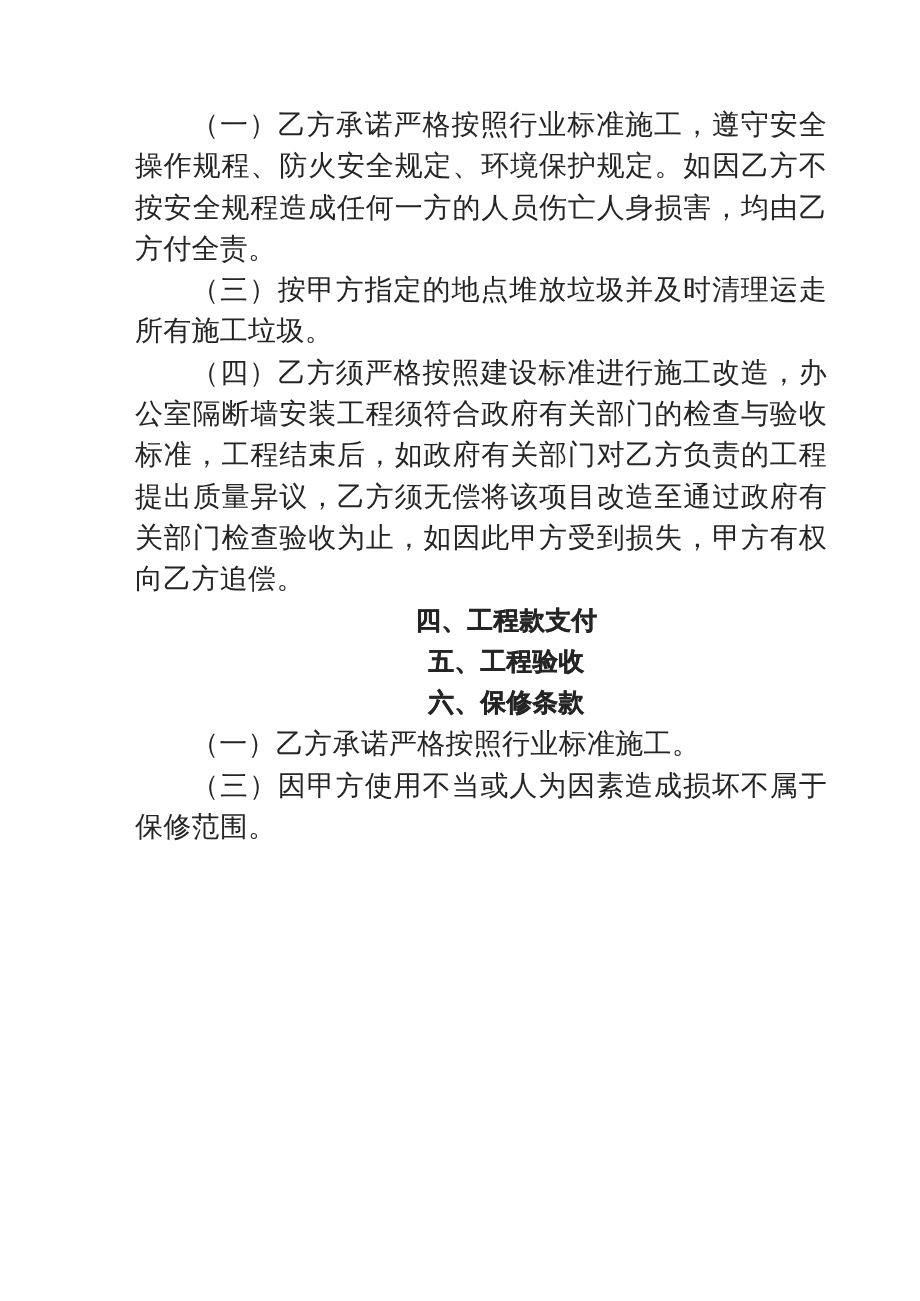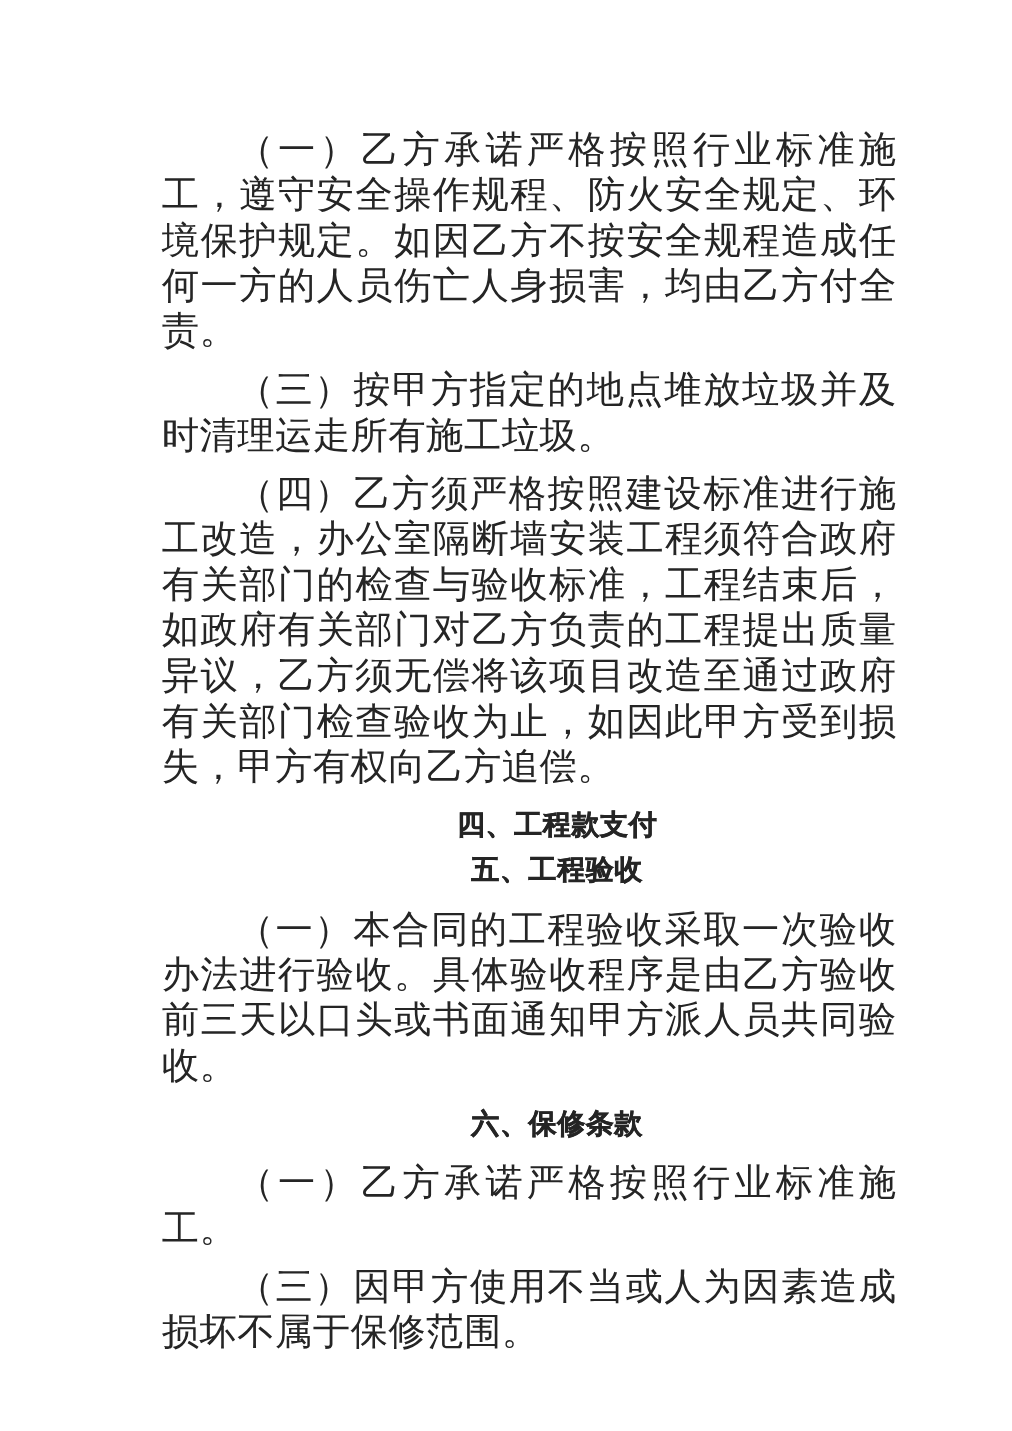--- a/index.html
+++ b/index.html
@@ -17,22 +17,22 @@
     color: #252525;
   }
   .doc-body {
     position: absolute;
     left: 135px;
     top: 104px;
     width: 692px;
   }
   
   .para {
-    margin: 12px;
-    font-size: 34px;
+    margin: 0;
+    font-size: 28px;
     line-height: 41.3px;
     text-align: justify;
     text-justify: inter-character;
     text-indent: 2em;
     letter-spacing: 0.01em;
     font-weight: 400;
     word-break: break-all;
     white-space: normal;
   }
   
@@ -56,18 +56,17 @@
 </head>
 <body>
 
 <div class="page">
   <div class="doc-body">
       <p class="para">（一）乙方承诺严格按照行业标准施工，遵守安全操作规程、防火安全规定、环境保护规定。如因乙方不按安全规程造成任何一方的人员伤亡人身损害，均由乙方付全责。</p>
       <p class="para">（三）按甲方指定的地点堆放垃圾并及时清理运走所有施工垃圾。</p>
       <p class="para">（四）乙方须严格按照建设标准进行施工改造，办公室隔断墙安装工程须符合政府有关部门的检查与验收标准，工程结束后，如政府有关部门对乙方负责的工程提出质量异议，乙方须无偿将该项目改造至通过政府有关部门检查验收为止，如因此甲方受到损失，甲方有权向乙方追偿。</p>
       <p class="heading">四、工程款支付</p>
       <p class="heading">五、工程验收</p>
-      <p class="para">（一）本合同的工程验收采取一次验收办法进行验收。具体验收程序是由乙方验收前三天以口头或书面通知甲方派人员共同验收。</p>
       <p class="heading">六、保修条款</p>
       <p class="para">（一）乙方承诺严格按照行业标准施工。</p>
       <p class="para">（三）因甲方使用不当或人为因素造成损坏不属于保修范围。</p>
     </div>
 </div>
 
 </body></html>

